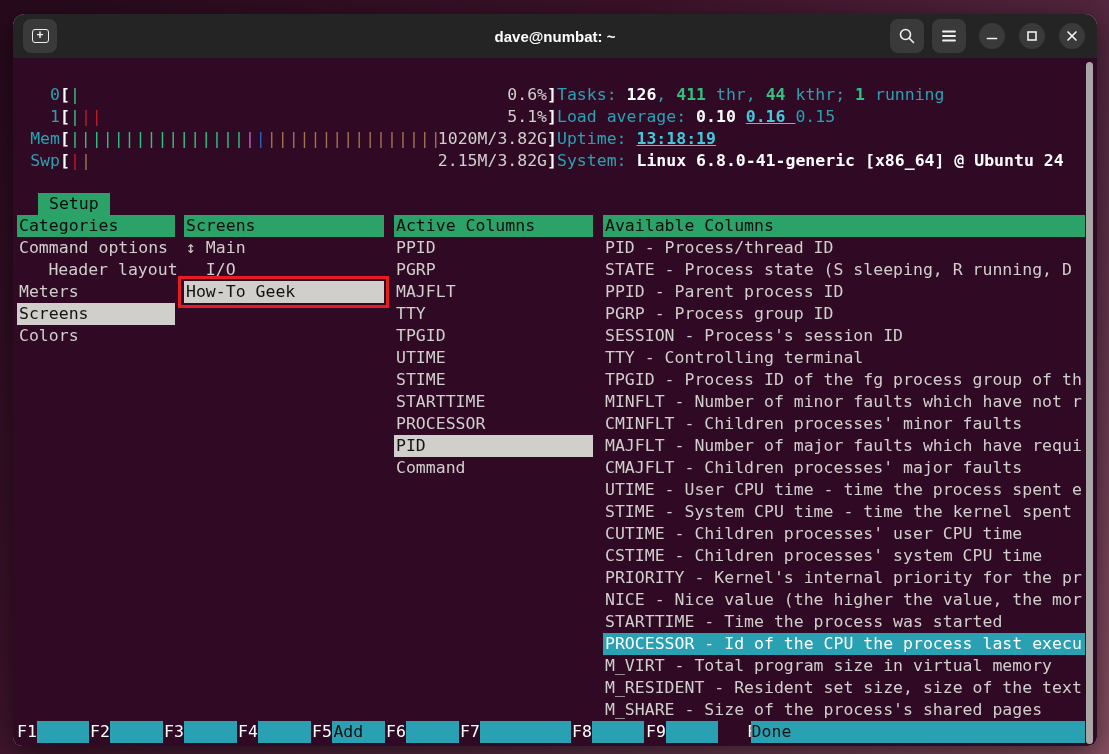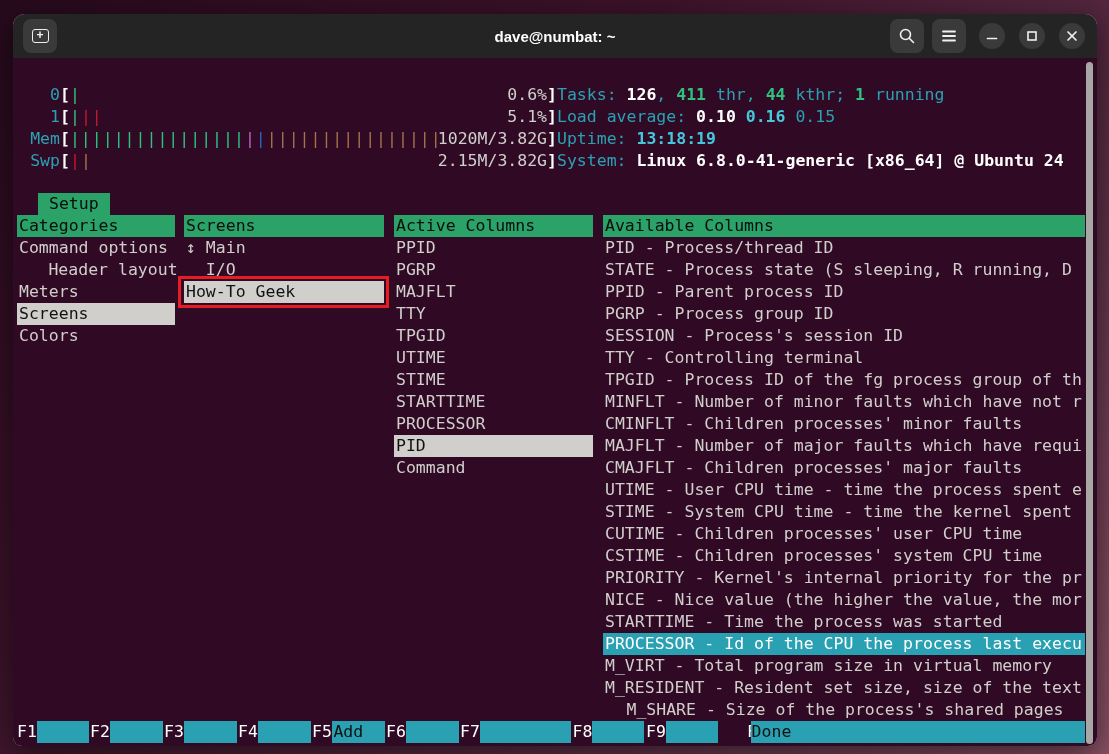--- a/index.html
+++ b/index.html
@@ -37,21 +37,21 @@
   .newtab-glyph::after { content:"+"; position:absolute; left:50%; top:50%;
     transform:translate(-50%,-54%); color:#f0f0f0; font-size:12px; font-weight:bold;
     font-family:"Liberation Sans", sans-serif; }
   
   .terminal {
     position:absolute; left:0; top:44px; width:1084px; height:688px;
     background:#300a24; color:#d0cfcc; font-size:16.5px; line-height:22px;
   }
   .trow { position:absolute; height:22px; white-space:pre; overflow:hidden; }
   .t-c  { color:#2aa1b3; }
-  .t-cb { color:#45c8dc; font-weight:bold; }
+  .t-cb { color:#45c8dc; font-weight:bold;text-decoration:underline; }
   .t-w  { color:#ffffff; font-weight:bold; }
   .t-g  { color:#2ec27e; font-weight:bold; }
   
   .meter { display:flex; }
   .m-label { display:inline-block; width:30px; text-align:right; color:#2aa1b3; }
   .m-brk { color:#fff; font-weight:bold; }
   .m-body { display:inline-flex; flex:1; overflow:hidden; }
   .m-bars { flex:1; overflow:hidden; white-space:pre; letter-spacing:1px; }
   .m-val { color:#d0cfcc; }
   .b-green{color:#2ec27e}.b-red{color:#c01c28}.b-yellow{color:#a2734c}
@@ -175,38 +175,38 @@
         <div class="trow panel-item" style="left: 590px; top: 421px; width: 482px;">UTIME - User CPU time - time the process spent e</div>
         <div class="trow panel-item" style="left: 590px; top: 443px; width: 482px;">STIME - System CPU time - time the kernel spent</div>
         <div class="trow panel-item" style="left: 590px; top: 465px; width: 482px;">CUTIME - Children processes' user CPU time</div>
         <div class="trow panel-item" style="left: 590px; top: 487px; width: 482px;">CSTIME - Children processes' system CPU time</div>
         <div class="trow panel-item" style="left: 590px; top: 509px; width: 482px;">PRIORITY - Kernel's internal priority for the pr</div>
         <div class="trow panel-item" style="left: 590px; top: 531px; width: 482px;">NICE - Nice value (the higher the value, the mor</div>
         <div class="trow panel-item" style="left: 590px; top: 553px; width: 482px;">STARTTIME - Time the process was started</div>
         <div class="trow panel-item sel-cyan" style="left: 590px; top: 575px; width: 482px;">PROCESSOR - Id of the CPU the process last execu</div>
         <div class="trow panel-item" style="left: 590px; top: 597px; width: 482px;">M_VIRT - Total program size in virtual memory</div>
         <div class="trow panel-item" style="left: 590px; top: 619px; width: 482px;">M_RESIDENT - Resident set size, size of the text</div>
-        <div class="trow panel-item" style="left: 590px; top: 641px; width: 482px; text-align: center;">M_SHARE - Size of the process's shared pages</div>
+        <div class="trow panel-item" style="left: 590px; top: 641px; width: 482px;">M_SHARE - Size of the process's shared pages</div>
       </div>
     <div id="fbar">
         <div class="fk-key" style="left: 4px; width: 20.4px;">F1</div>
         <div class="fk-label" style="left: 24.4px; width: 52px;"></div>
         <div class="fk-key" style="left: 77px; width: 20.4px;">F2</div>
         <div class="fk-label" style="left: 97.4px; width: 53px;"></div>
         <div class="fk-key" style="left: 151px; width: 20.4px;">F3</div>
         <div class="fk-label" style="left: 171.4px; width: 53px;"></div>
         <div class="fk-key" style="left: 225px; width: 20.4px;">F4</div>
         <div class="fk-label" style="left: 245.4px; width: 53px;"></div>
         <div class="fk-key" style="left: 299px; width: 20.4px;">F5</div>
         <div class="fk-label" style="left: 319.4px; width: 53px;">Add</div>
         <div class="fk-key" style="left: 373px; width: 20.4px;">F6</div>
         <div class="fk-label" style="left: 393.4px; width: 53px;"></div>
         <div class="fk-key" style="left: 447px; width: 20.4px;">F7</div>
         <div class="fk-label" style="left: 467.4px; width: 91px;"></div>
-        <div class="fk-key" style="left: 559px; width: 20.4px; text-align: right;">F8</div>
+        <div class="fk-key" style="left: 559px; width: 20.4px;">F8</div>
         <div class="fk-label" style="left: 579.4px; width: 52px;"></div>
         <div class="fk-key" style="left: 633px; width: 20.4px;">F9</div>
         <div class="fk-label" style="left: 653.4px; width: 52px;"></div>
         <div class="fk-key" style="left: 734px; width: 30.6px;">F10</div>
         <div class="fk-label" style="left: 737.6px; width: 334px;">Done</div>
       </div>
     <div class="scrollbar"></div>
   </div>
 
 </div>

